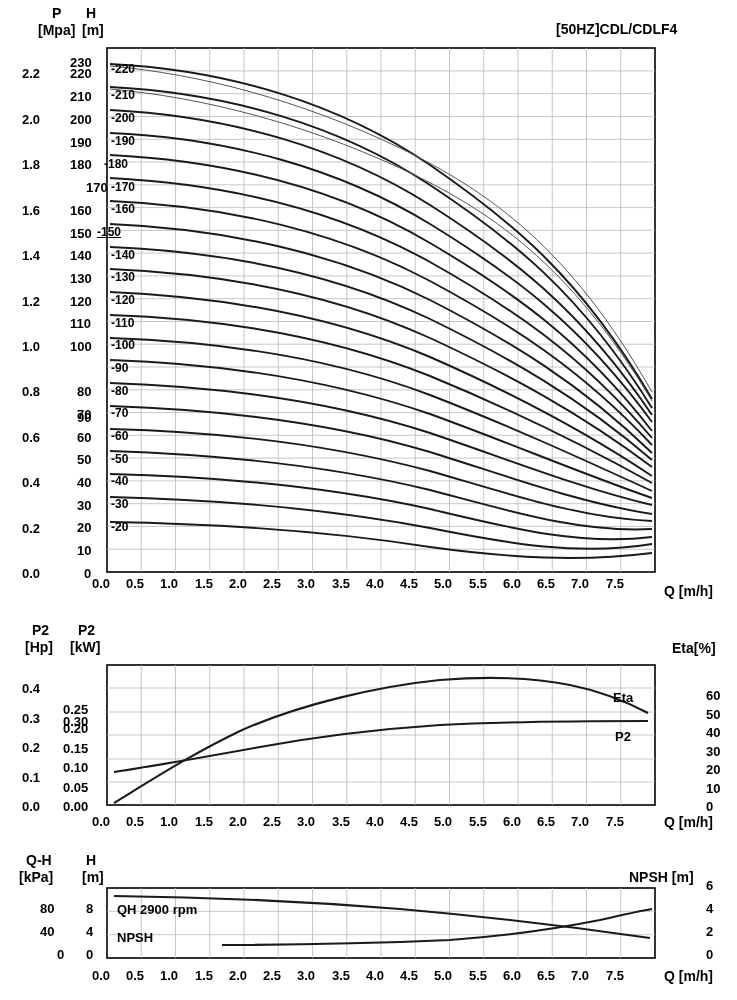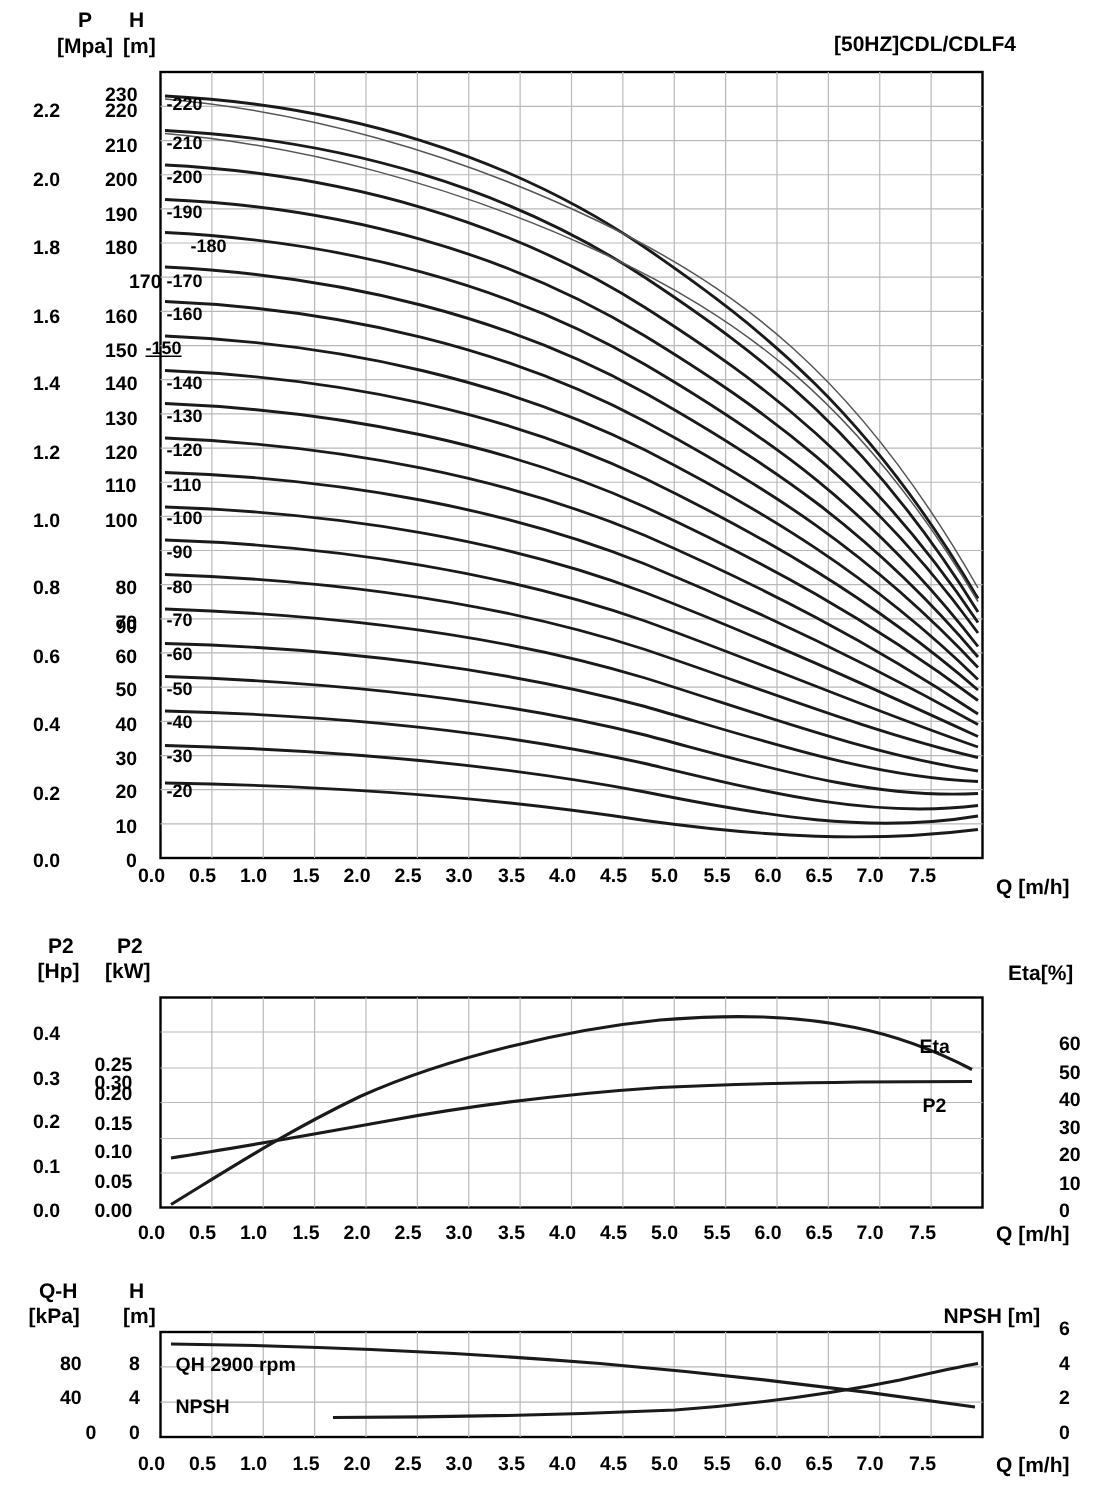--- a/index.html
+++ b/index.html
@@ -178,21 +178,21 @@
   <div class="lbl tick" style="left:70px; top:135px;">190</div>
   <div class="lbl tick" style="left:70px; top:112px;">200</div>
   <div class="lbl tick" style="left:70px; top:89px;">210</div>
   <div class="lbl tick" style="left:70px; top:66px;">220</div>
   <div class="lbl tick" style="left:70px; top:55px;">230</div>
 
   <div class="lbl curve-lbl" style="left:111px; top:62px;">-220</div>
   <div class="lbl curve-lbl" style="left:111px; top:88px;">-210</div>
   <div class="lbl curve-lbl" style="left:111px; top:111px;">-200</div>
   <div class="lbl curve-lbl" style="left:111px; top:134px;">-190</div>
-  <div class="lbl curve-lbl" style="left:127px; top:157px;text-align:center;">-180</div>
+  <div class="lbl curve-lbl" style="left:104px; top:157px;text-align:center;">-180</div>
   <div class="lbl curve-lbl" style="left:111px; top:180px;">-170</div>
   <div class="lbl curve-lbl" style="left:111px; top:202px;">-160</div>
   <div class="lbl curve-lbl" style="left:97px; top:225px;text-decoration:underline;">-150</div>
   <div class="lbl curve-lbl" style="left:111px; top:248px;">-140</div>
   <div class="lbl curve-lbl" style="left:111px; top:270px;">-130</div>
   <div class="lbl curve-lbl" style="left:111px; top:293px;">-120</div>
   <div class="lbl curve-lbl" style="left:111px; top:316px;">-110</div>
   <div class="lbl curve-lbl" style="left:111px; top:338px;">-100</div>
   <div class="lbl curve-lbl" style="left:111px; top:361px;">-90</div>
   <div class="lbl curve-lbl" style="left:111px; top:384px;">-80</div>

